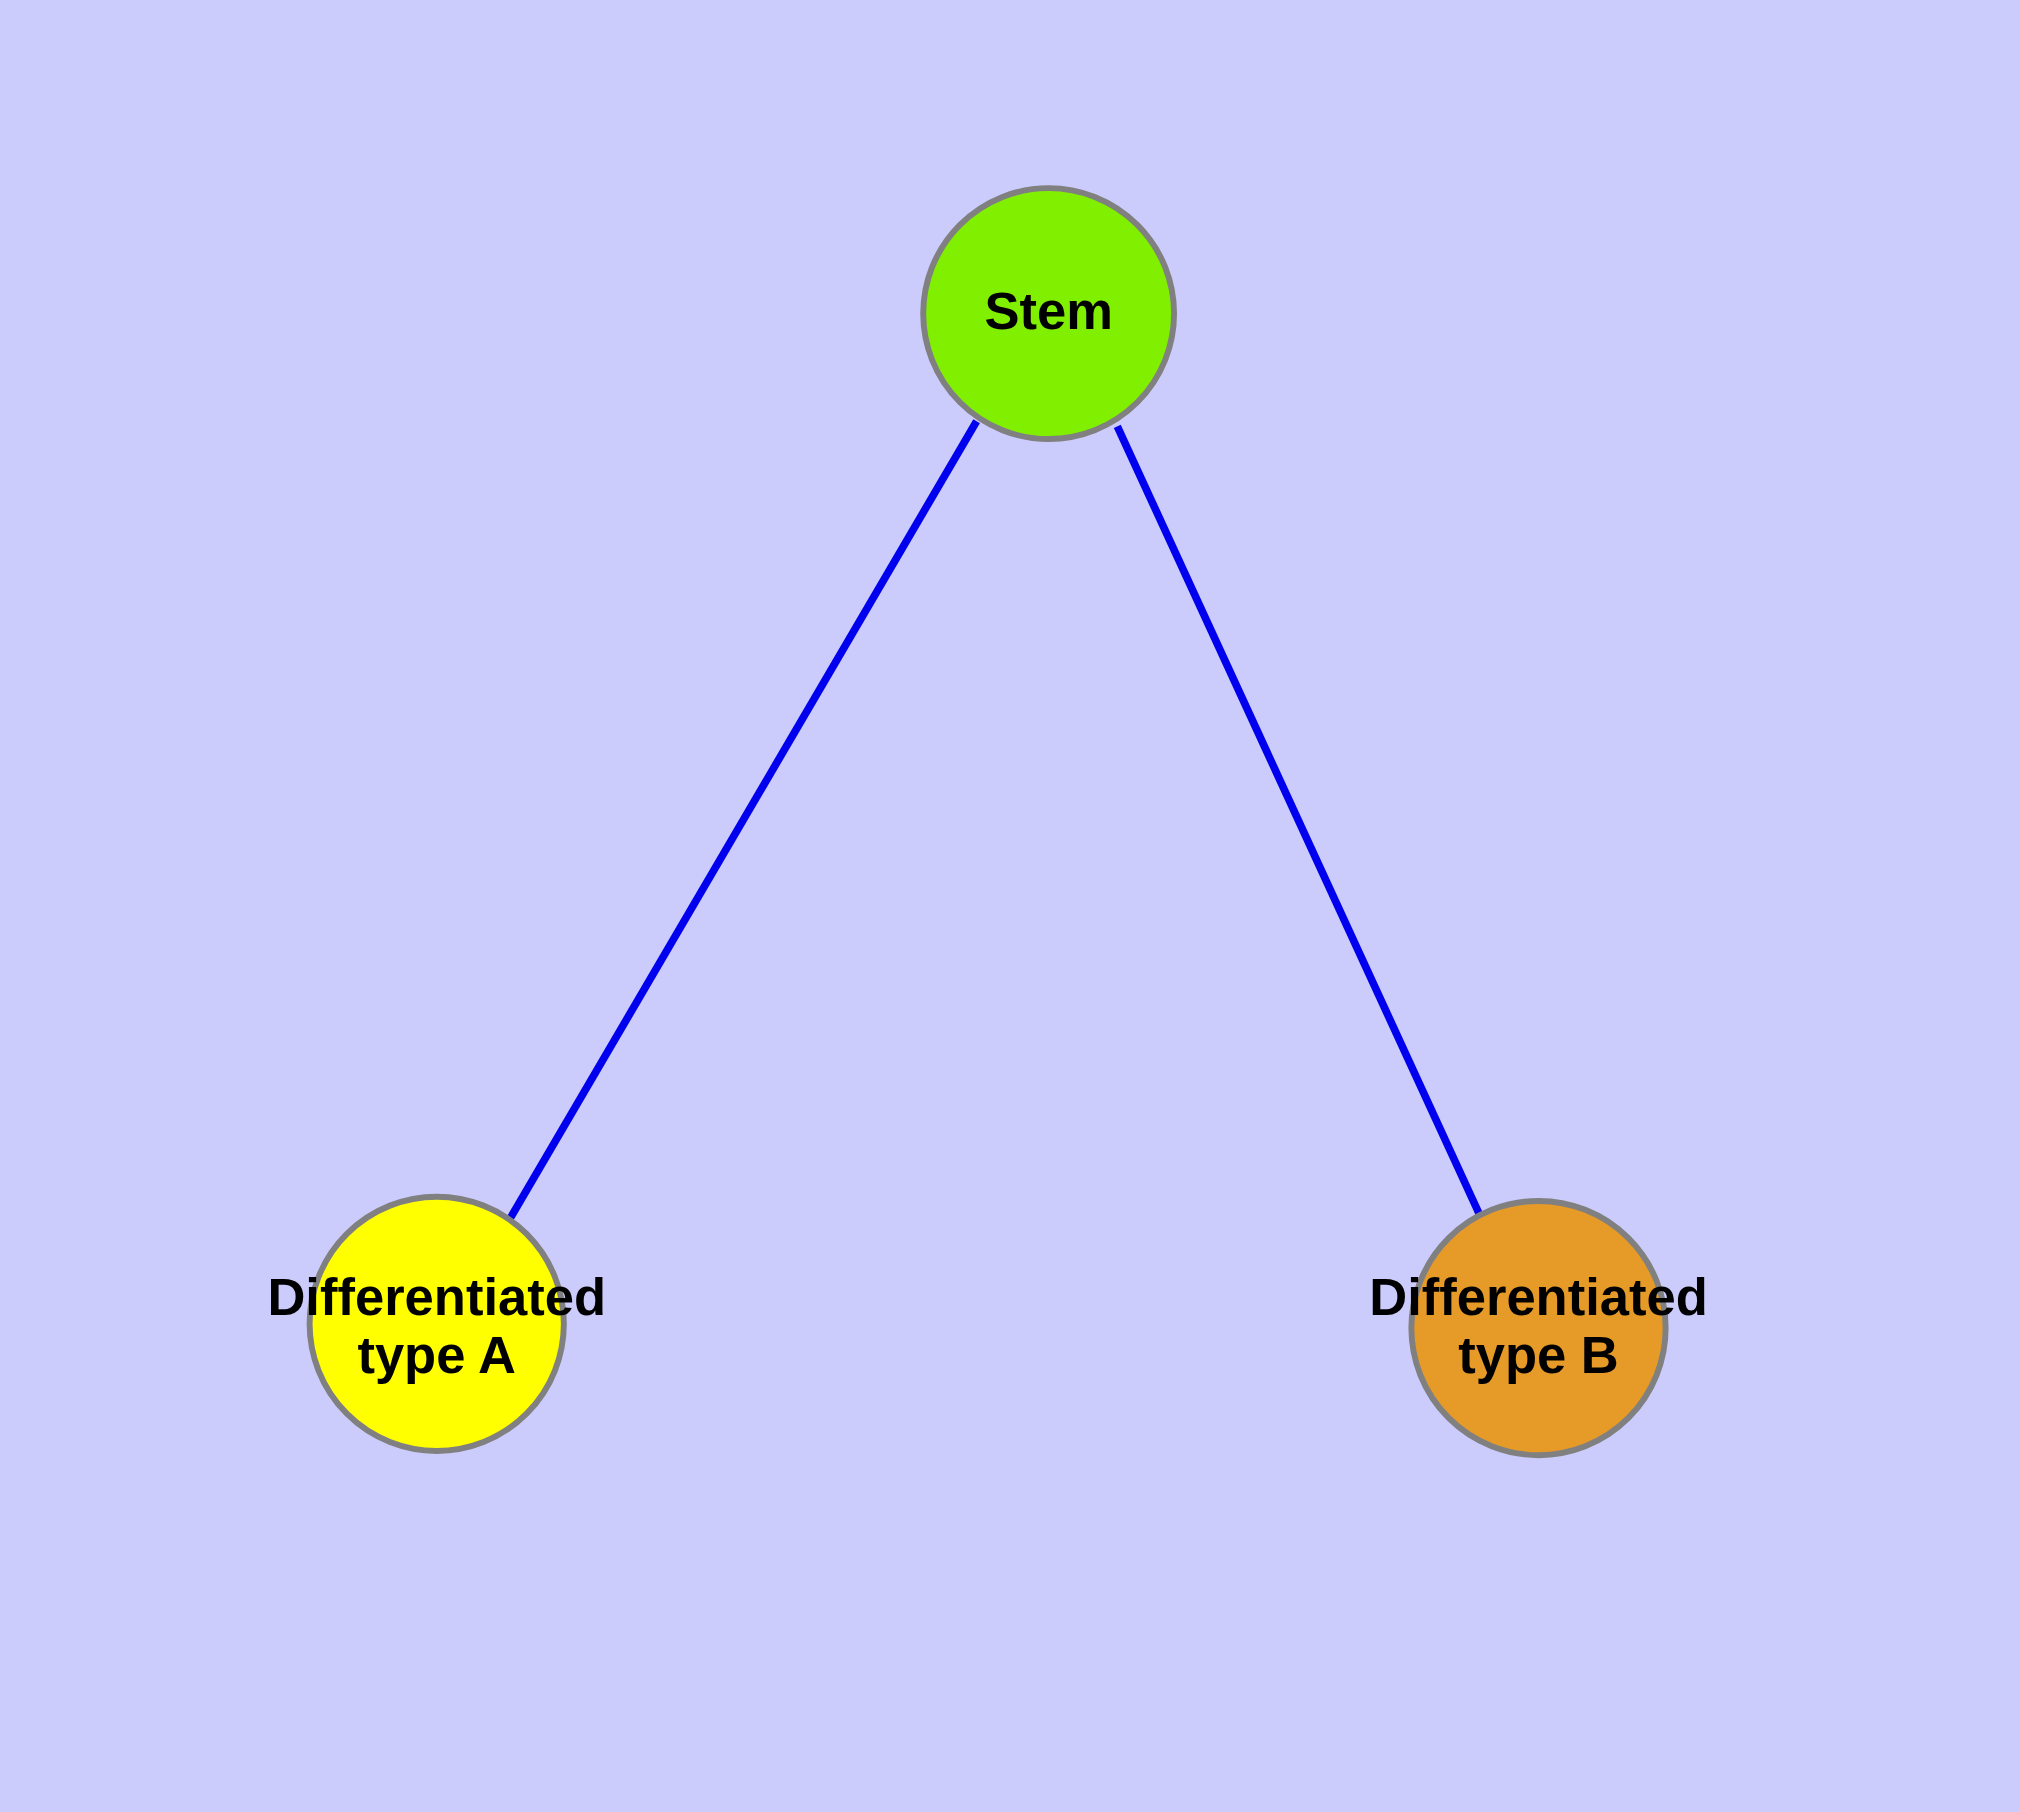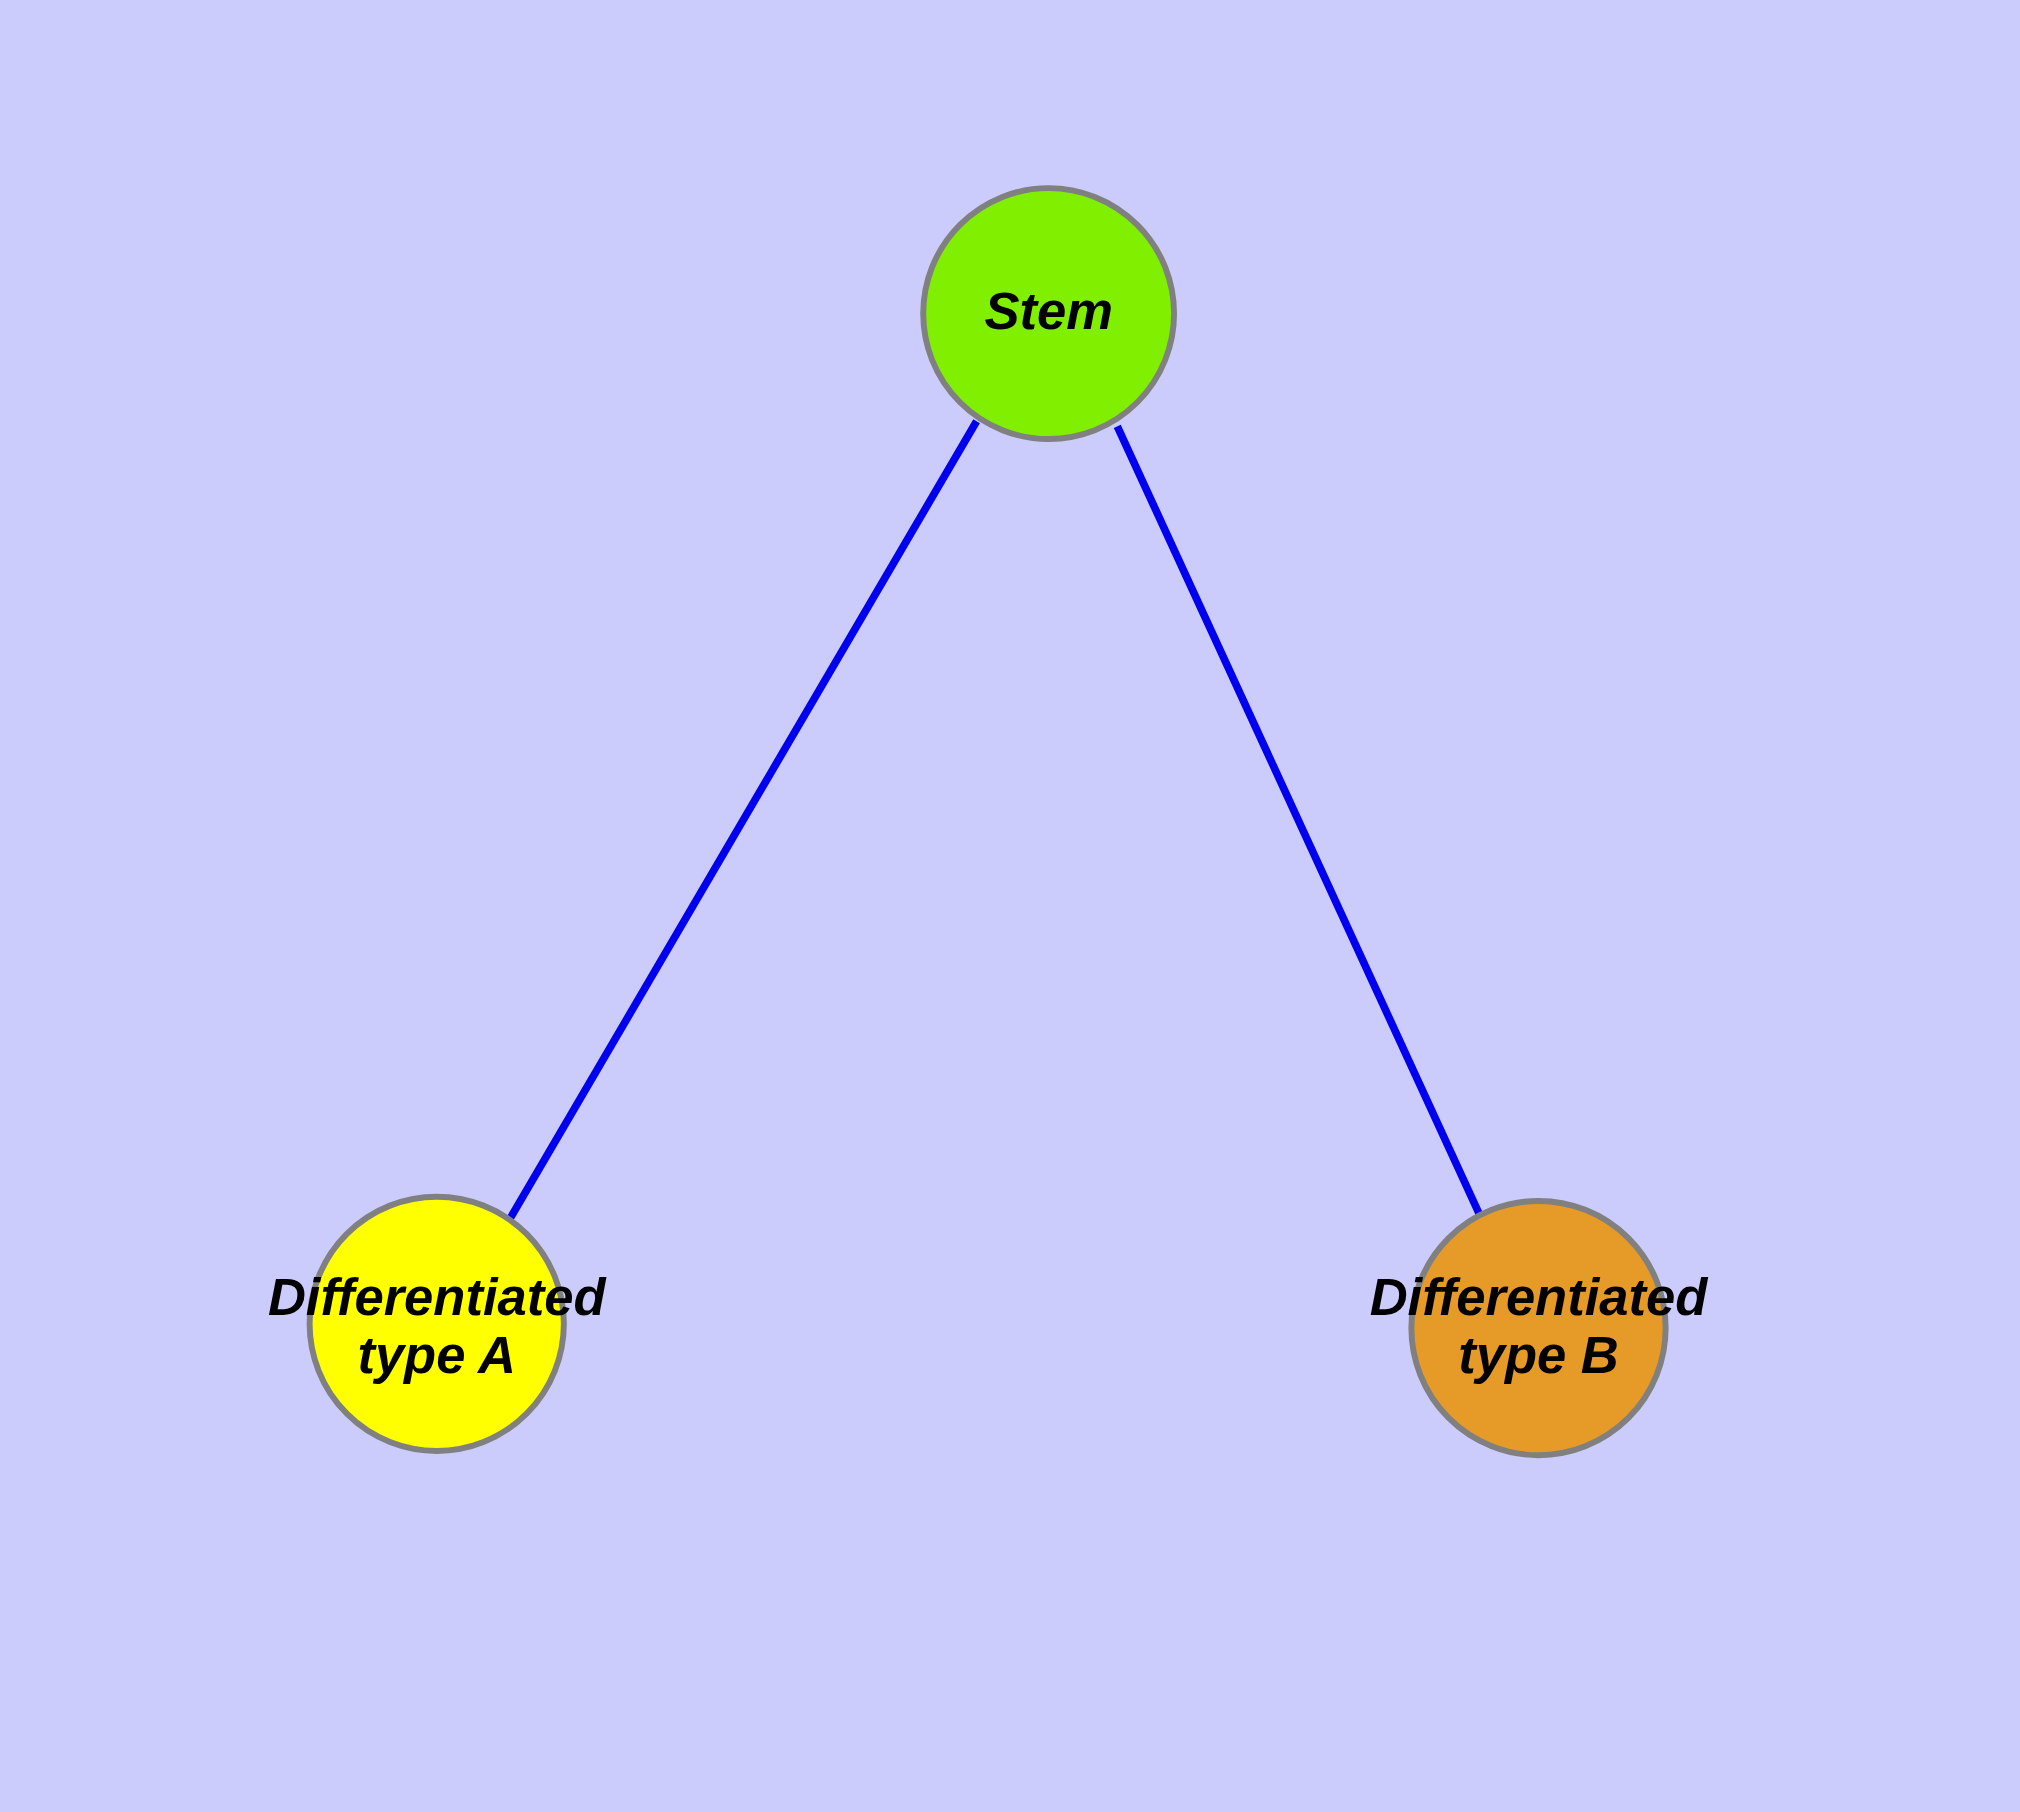--- a/index.html
+++ b/index.html
@@ -10,21 +10,20 @@
   }
   body {
     font-family: "Liberation Sans", sans-serif;
   }
   #canvas {
     position: relative;
     width: 2021px;
     height: 1812px;
     overflow: hidden;
     background: #ccccfc;
-    font-style: italic;
   }
   #graph-svg {
     position: absolute;
     left: 0;
     top: 0;
     width: 2021px;
     height: 1812px;
     display: block;
   }
   .node-label {

